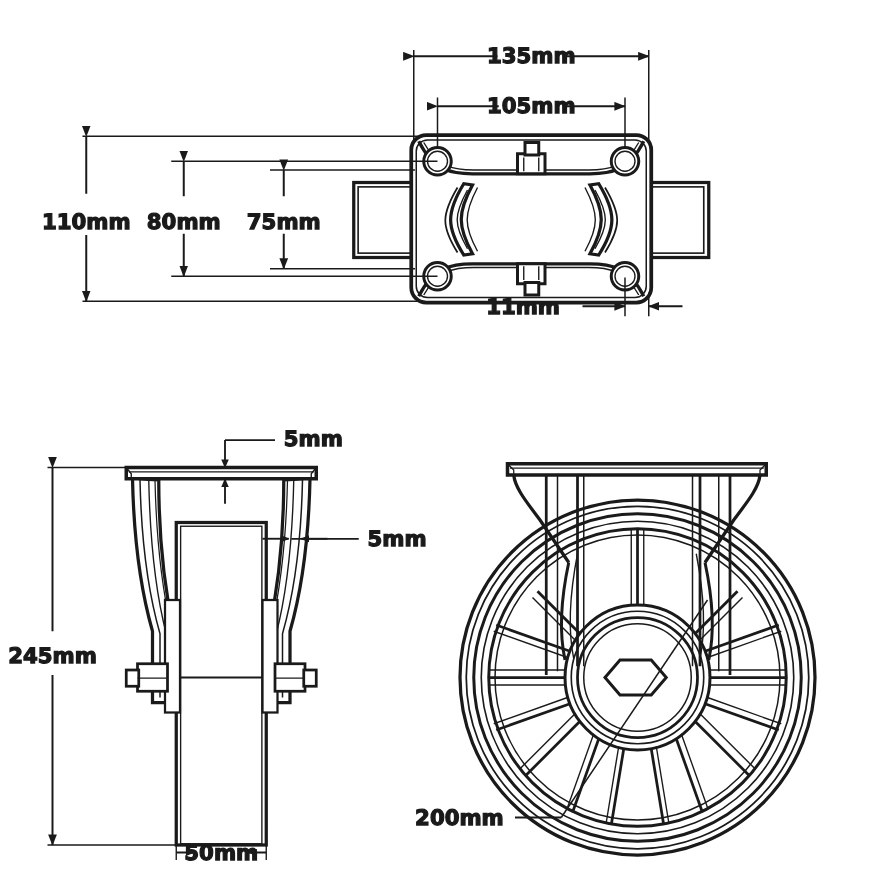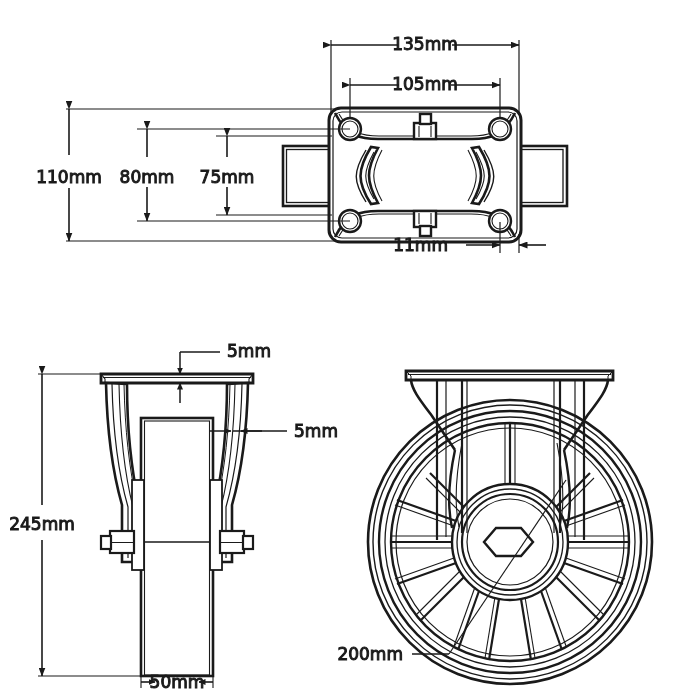--- a/index.html
+++ b/index.html
@@ -1,18 +1,18 @@
 <!DOCTYPE html>
 <html><head>
 <meta charset="utf-8">
 <style>
   html,body{margin:0;padding:0;background:#fff;}
   body{width:700px;height:700px;overflow:hidden;
        font-family:"DejaVu Sans","Liberation Sans",sans-serif;}
-  #sheet{position:relative;width:700px;height:700px;background:#ffffff;}
+  #sheet{position:relative;width:700px;height:700px;background:#ffffff;font-weight:bold;}
   svg{display:block;}
   text{font-family:"DejaVu Sans","Liberation Sans",sans-serif;fill:#1a1a1a;}
 </style>
 </head>
 <body>
 
 <div id="sheet">
 <svg width="700" height="700" viewBox="0 0 700 700">
 
   <defs>

